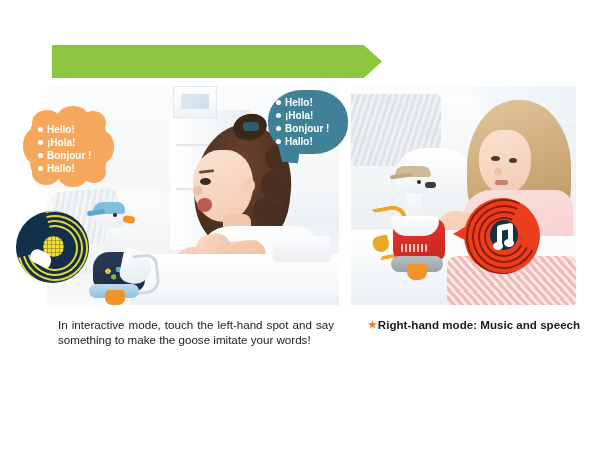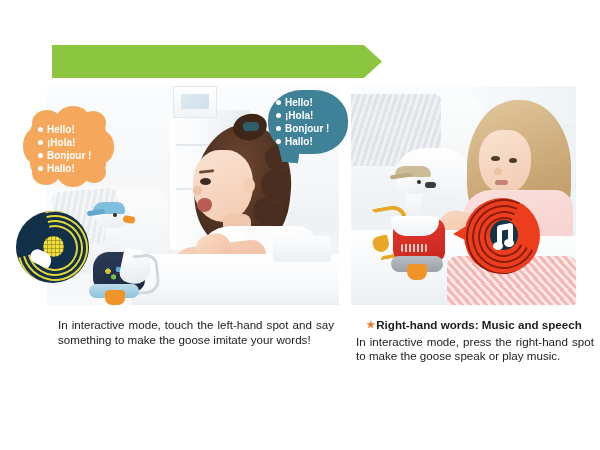--- a/index.html
+++ b/index.html
@@ -783,16 +783,15 @@
     </div>
   </div>
 </div>
 
 <div class="caption caption-left">
   <div class="caption-body">In interactive mode, touch the left-hand spot and say something to make the goose imitate your words!</div>
 </div>
 
 <div class="caption caption-right">
   <div class="caption-head">
-    <span class="star">★</span><span>Right-hand words: Music and speech</span>
+    <span class="star">★</span><span>Right-hand mode: Music and speech</span>
   </div>
-  <div class="caption-body">In interactive mode, press the right-hand spot to make the goose speak or play music.</div>
 </div>
 
 </body></html>

